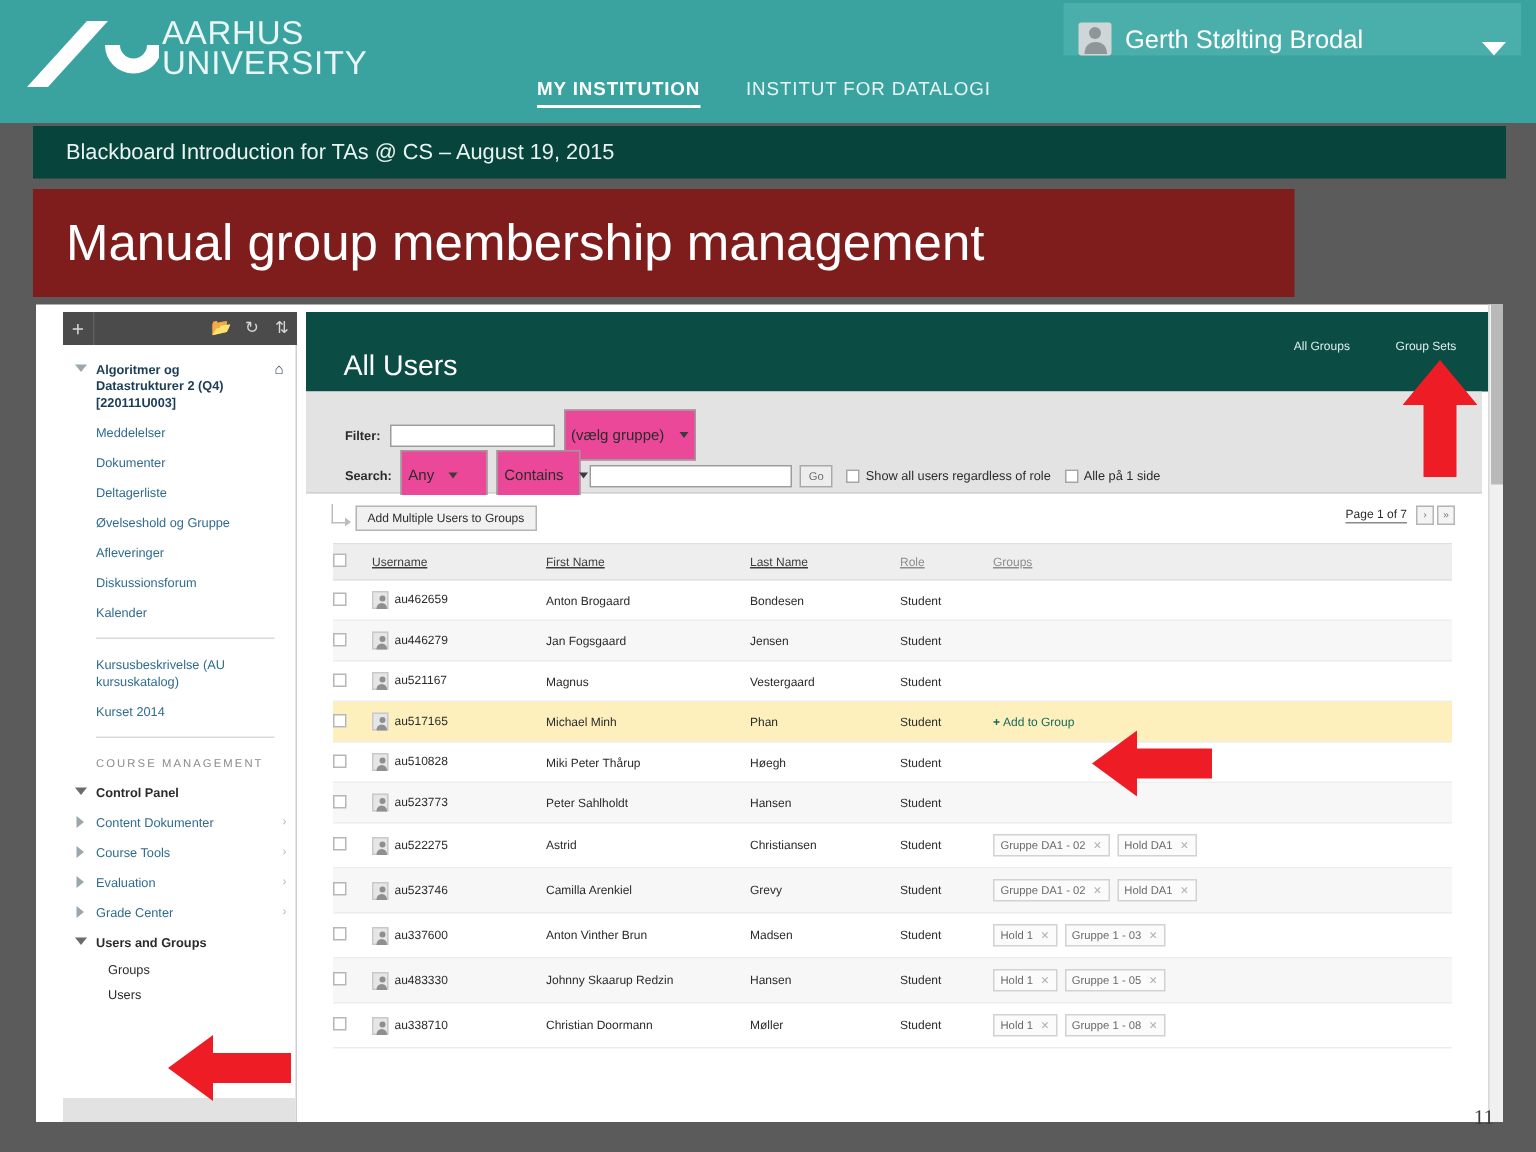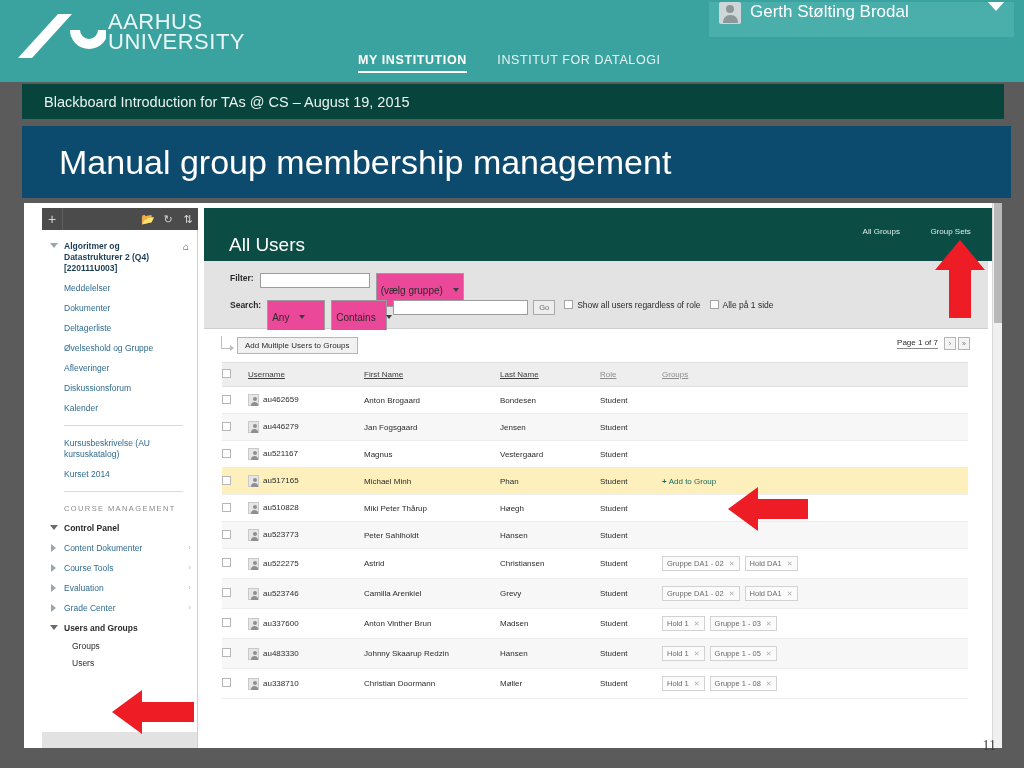--- a/index.html
+++ b/index.html
@@ -26,21 +26,21 @@
   .au-nav a{
     color:#ffffff; font-size:12.5px; letter-spacing:.6px;
     text-decoration:none; margin-right:26px; display:inline-block;
     padding-bottom:4px;
   }
   .au-nav a.active{ border-bottom:2px solid #ffffff; font-weight:700; }
   .au-nav a.dim{ color:#e8f4f3; }
 
   .user-badge{
     position:absolute; right:10px; top:2px; width:305px; height:35px;
-    background:#4aaeab; display:flex; align-items:flex-start; padding:0 10px;
+    background:#4aaeab; display:flex; align-items:flex-end; padding:0 10px;
   }
   .user-avatar{
     width:22px; height:22px; background:#cfd6d8; border-radius:2px;
     position:relative; flex:0 0 auto; margin-right:9px;
   }
   .user-avatar::before{
     content:""; position:absolute; left:7px; top:3px; width:8px; height:8px;
     border-radius:50%; background:#8d9799;
   }
   .user-avatar::after{
@@ -54,22 +54,22 @@
   }
 
   
   .subtitle-bar{
     position:absolute; left:22px; top:84px; width:982px; height:35px;
     background:#07443c; display:flex; align-items:center; padding-left:22px;
   }
   .subtitle-bar span{ color:#e9f3f1; font-size:14.5px; white-space:nowrap; }
 
   .title-bar{
-    position:absolute; left:22px; top:126px; width:989px; height:72px;
-    background:#0c4a6e; display:flex; align-items:center; padding-left:37px;
+    position:absolute; left:22px; top:126px; width:841px; height:72px;
+    background:#7f1d1d; display:flex; align-items:center; padding-left:22px;
   }
   .title-bar span{ color:#ffffff; font-size:34px; font-weight:400; white-space:nowrap; }
 
   
   .shot{
     position:absolute; left:24px; top:203px; width:978px; height:545px;
     background:#ffffff; overflow:hidden;
   }
 
   
@@ -148,21 +148,21 @@
   .bb-tabs a.active{ color:#ffffff; font-weight:700; text-decoration:underline; }
   .bb-pagetitle{
     position:absolute; left:25px; top:26px; color:#ffffff;
     font-size:19px; font-weight:400;
   }
 
   .bb-filterbar{
     position:absolute; left:0; top:53px; width:784px; height:68px;
     background:#e3e3e3; border-bottom:1px solid #cfcfcf;
   }
-  .fl-row{ position:absolute; display:flex; align-items:flex-start; }
+  .fl-row{ position:absolute; display:flex; align-items:center; }
   .fl-row.r1{ left:26px; top:12px; }
   .fl-row.r2{ left:26px; top:39px; }
   .fl-label{ font-size:8.5px; font-weight:700; color:#2b2b2b; margin-right:6px; }
   .txtbox{
     background:#ffffff; border:1px solid #9c9c9c; height:15px; width:110px;
   }
   .txtbox.wide{ width:135px; }
   .selbox{
     background:#ec4899; border:1px solid #9c9c9c; height:15px;
     display:flex; align-items:center; padding:16px 4px; font-size:10px; color:#2b2b2b;

